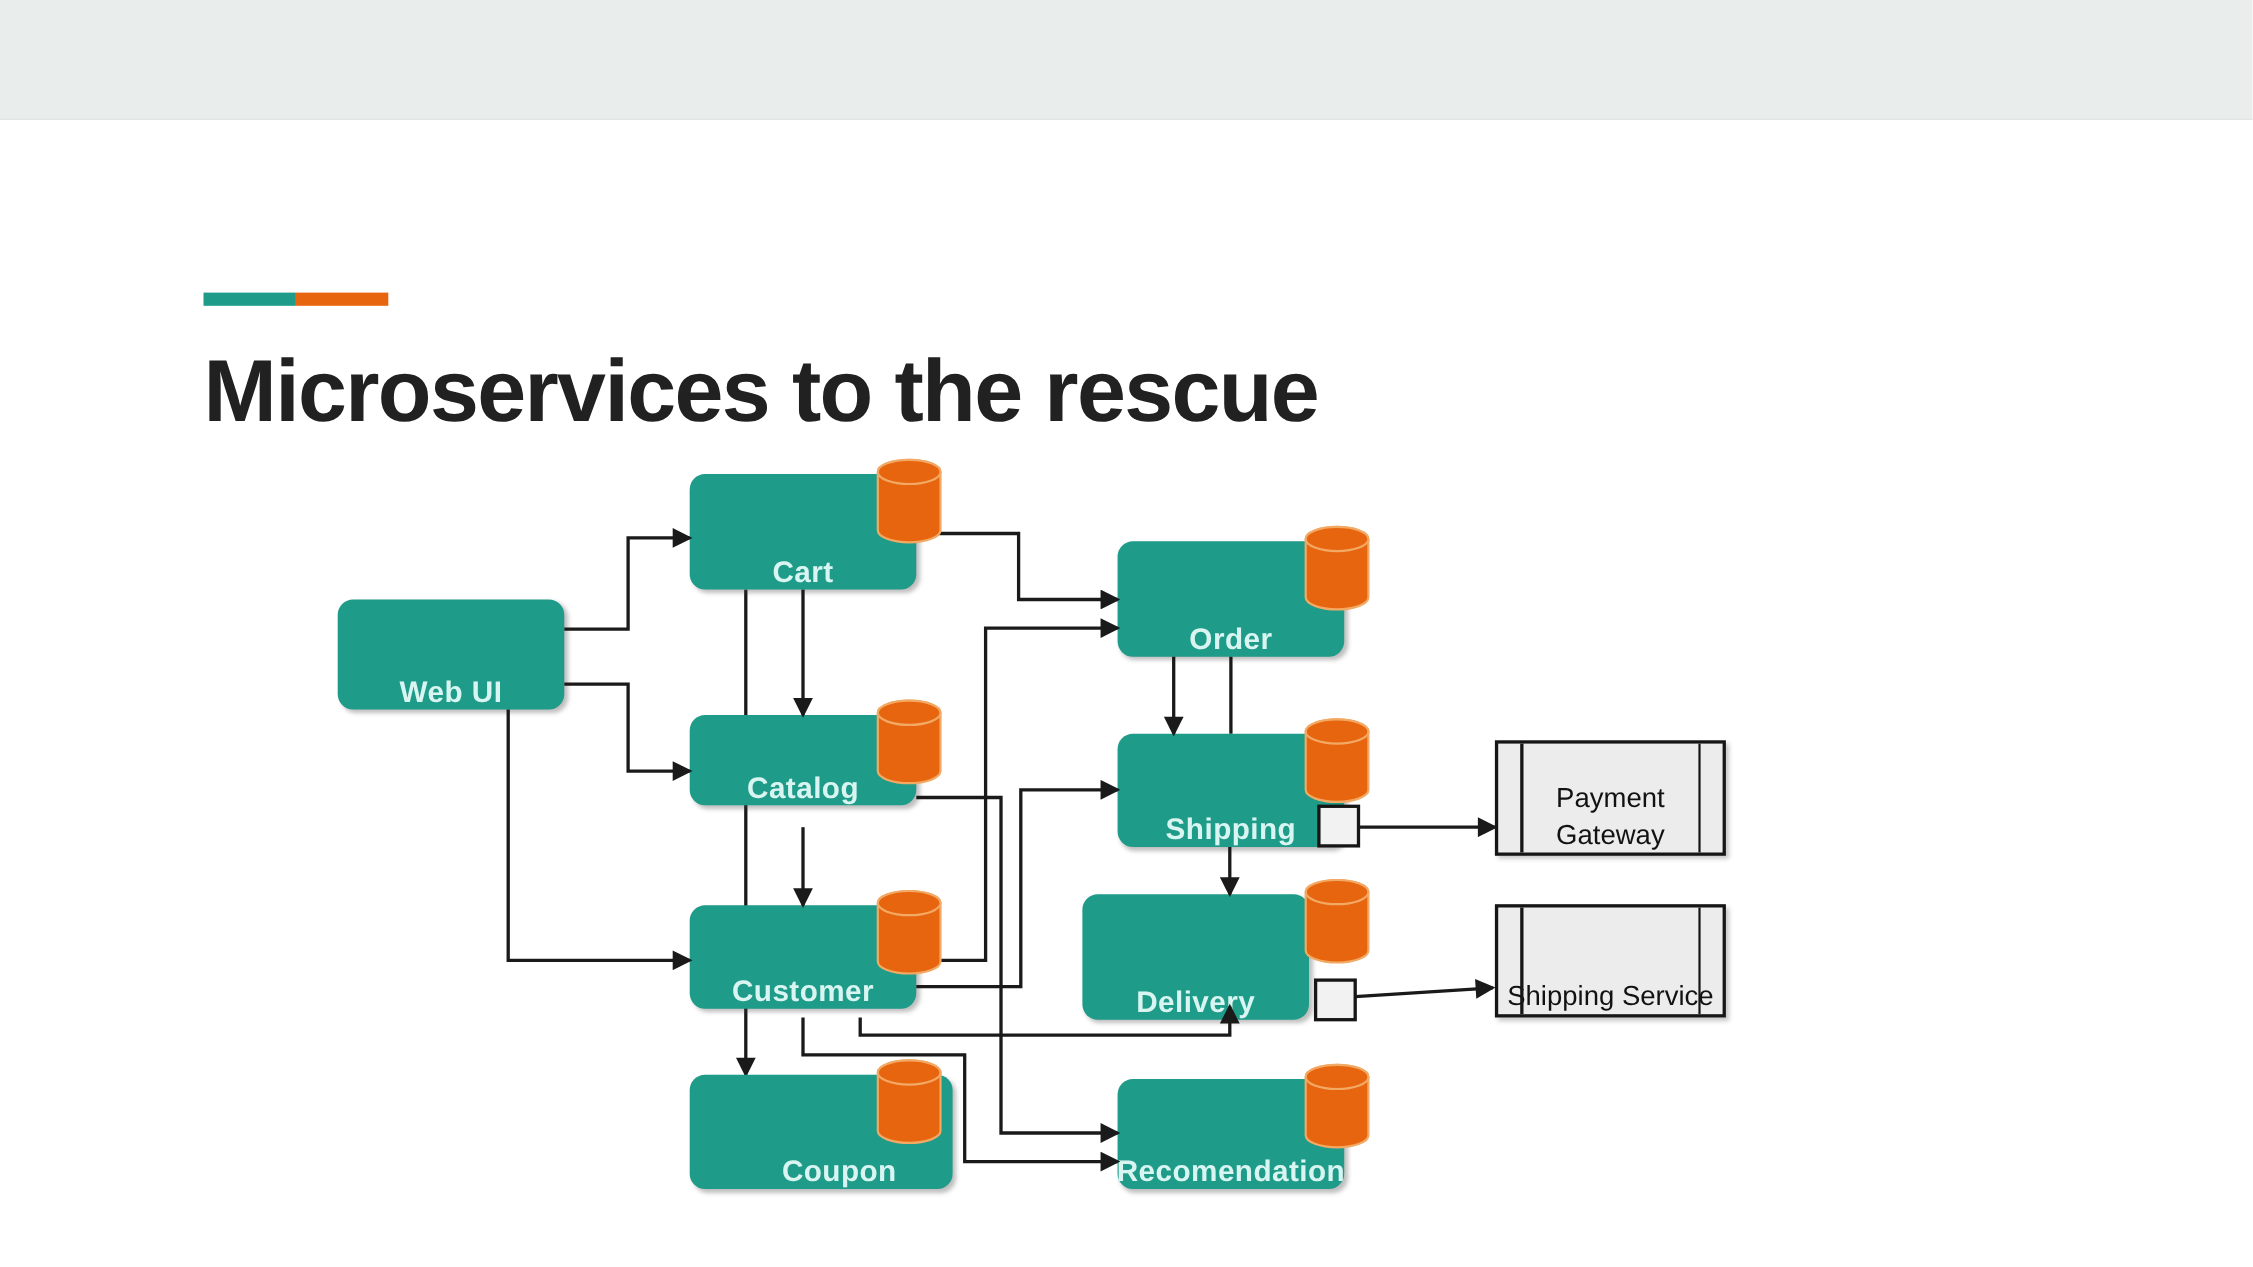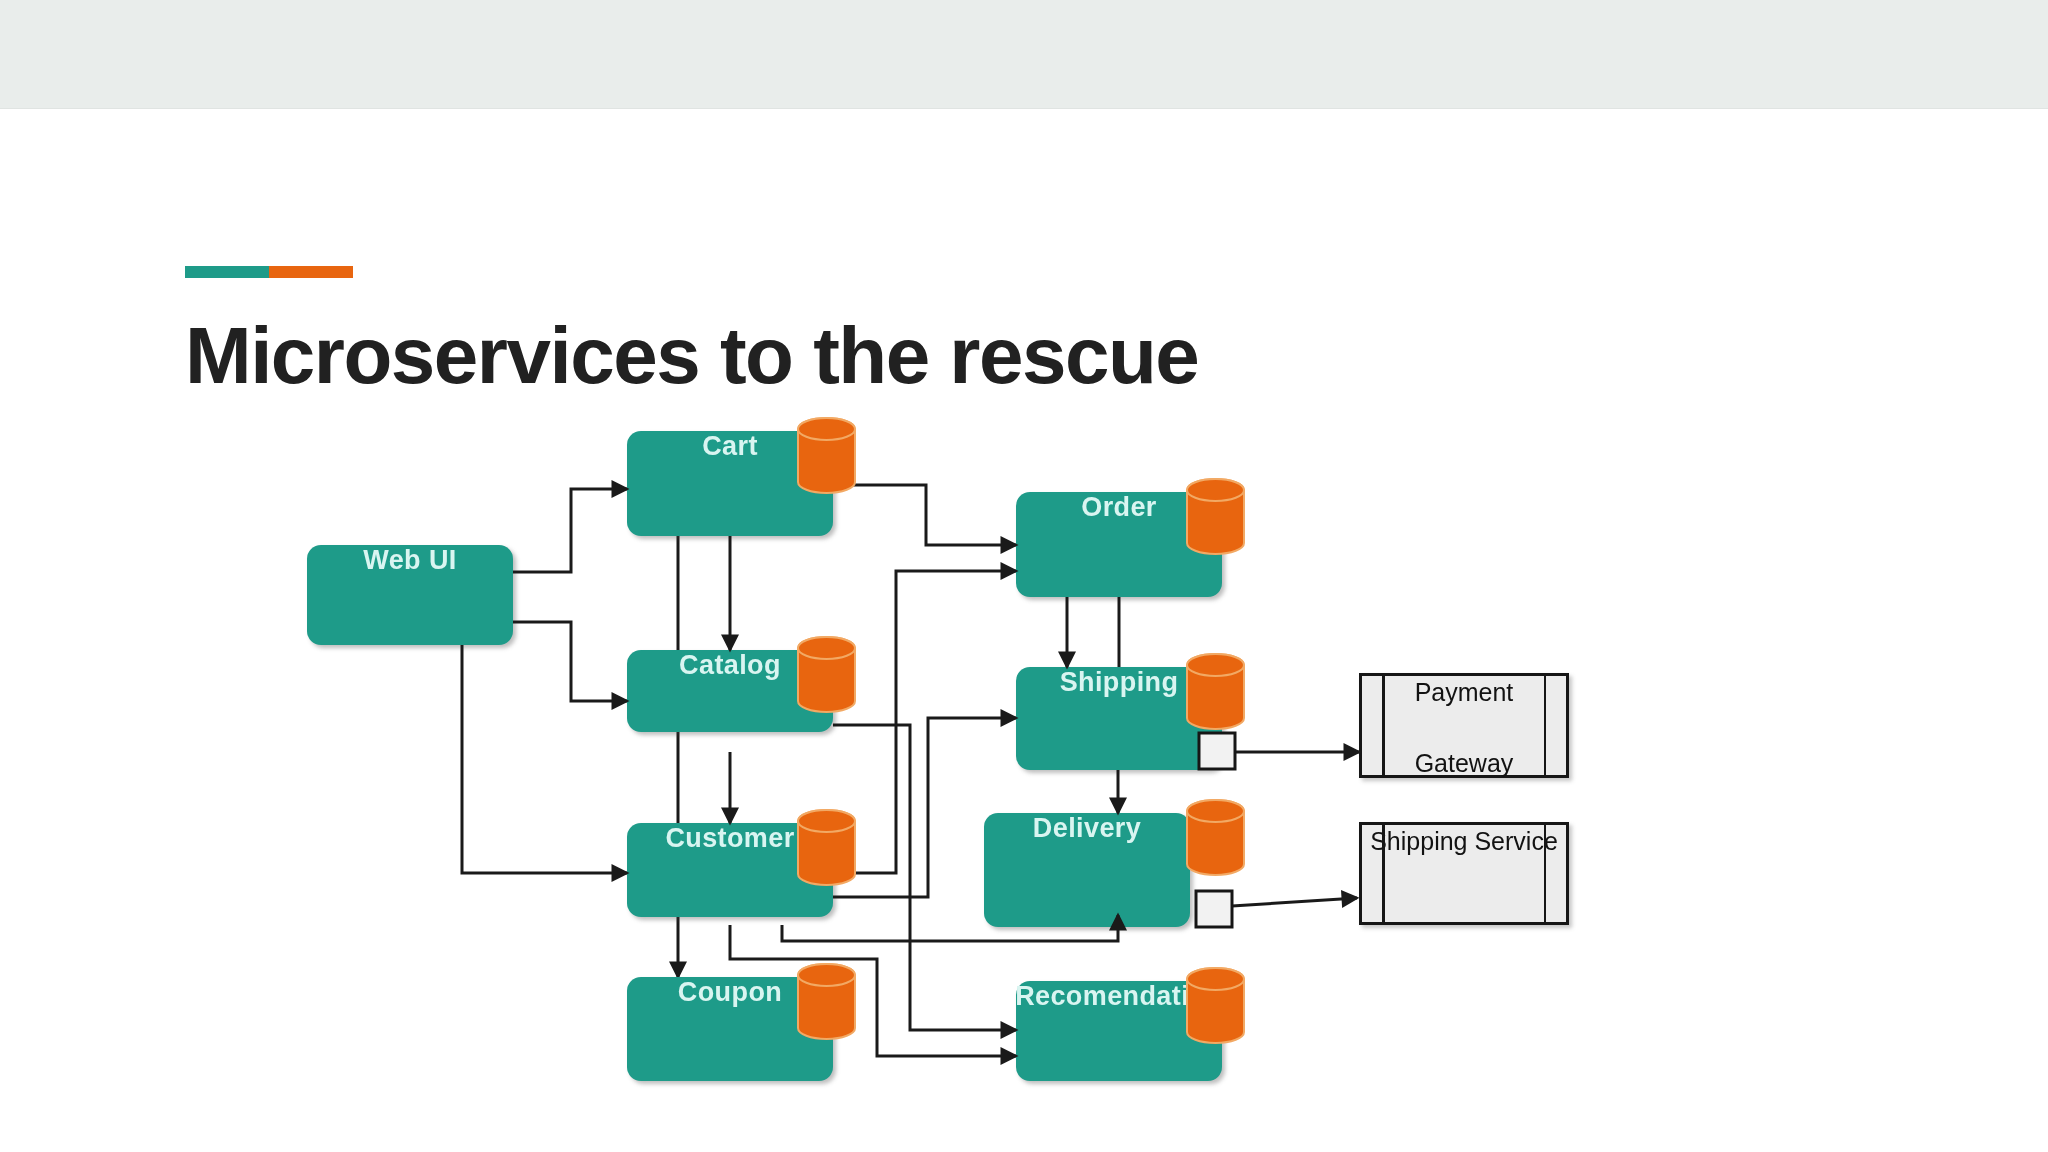--- a/index.html
+++ b/index.html
@@ -8,25 +8,25 @@
   .top-band{position:absolute;left:0;top:0;width:2048px;height:108px;background:#E9EDEB;
             border-bottom:1px solid #E0E4E2;}
   .accent-bar{position:absolute;left:185px;top:266px;width:168px;height:12px;display:flex;}
   .accent-seg{height:100%;width:84px;}
   .slide-title{position:absolute;left:185px;top:314px;margin:0;font-size:80px;font-weight:700;
                color:#212121;letter-spacing:-1.5px;line-height:1.05;white-space:nowrap;}
   .layer{position:absolute;left:0;top:0;width:2048px;height:1152px;pointer-events:none;}
   #boxes{position:absolute;left:0;top:0;width:2048px;height:1152px;}
   .service-box{position:absolute;background:#1E9B89;border-radius:14px;
                box-shadow:3px 3px 4px rgba(70,70,70,.35);
-               display:flex;align-items:flex-start;justify-content:center;}
+               display:flex;align-items:flex-end;justify-content:center;}
   .service-label{color:#D9F5F1;font-size:27px;font-weight:700;letter-spacing:.4px;}
   .comp-box{position:absolute;background:#ECECEC;border:3px solid #161616;box-sizing:border-box;
             box-shadow:3px 3px 4px rgba(70,70,70,.3);
-            display:flex;flex-direction:column;align-items:center;justify-content:flex-start;gap:38px;}
+            display:flex;flex-direction:column;align-items:center;justify-content:flex-end;}
   .comp-line-left,.comp-line-right{position:absolute;top:0;bottom:0;width:2.5px;background:#161616;}
   .comp-line-left{left:20px;}
   .comp-line-right{right:20px;}
   .comp-label{font-size:25px;color:#121212;line-height:1.3;text-align:center;}
   .edge{fill:none;stroke:#1A1A1A;stroke-width:3;}
   .cyl{fill:#E8650F;stroke:#F2A964;stroke-width:2;}
   .port{fill:#F2F2F2;stroke:#161616;stroke-width:3;}
 </style>
 </head>
 <body>
@@ -54,21 +54,21 @@
       </div>
       <div class="service-box" style="left: 627px; top: 431px; width: 206px; height: 105px;">
         <span class="service-label">Cart</span>
       </div>
       <div class="service-box" style="left: 627px; top: 650px; width: 206px; height: 82px;">
         <span class="service-label">Catalog</span>
       </div>
       <div class="service-box" style="left: 627px; top: 823px; width: 206px; height: 94px;">
         <span class="service-label">Customer</span>
       </div>
-      <div class="service-box" style="left: 627px; top: 977px; width: 206px; height: 104px;">
+      <div class="service-box" style="left: 627px; top: 977px; width: 206px; height: 104px; padding-left: 33px;">
         <span class="service-label">Coupon</span>
       </div>
       <div class="service-box" style="left: 1016px; top: 492px; width: 206px; height: 105px;">
         <span class="service-label">Order</span>
       </div>
       <div class="service-box" style="left: 1016px; top: 667px; width: 206px; height: 103px;">
         <span class="service-label">Shipping</span>
       </div>
       <div class="service-box" style="left: 984px; top: 813px; width: 206px; height: 114px;">
         <span class="service-label">Delivery</span>

